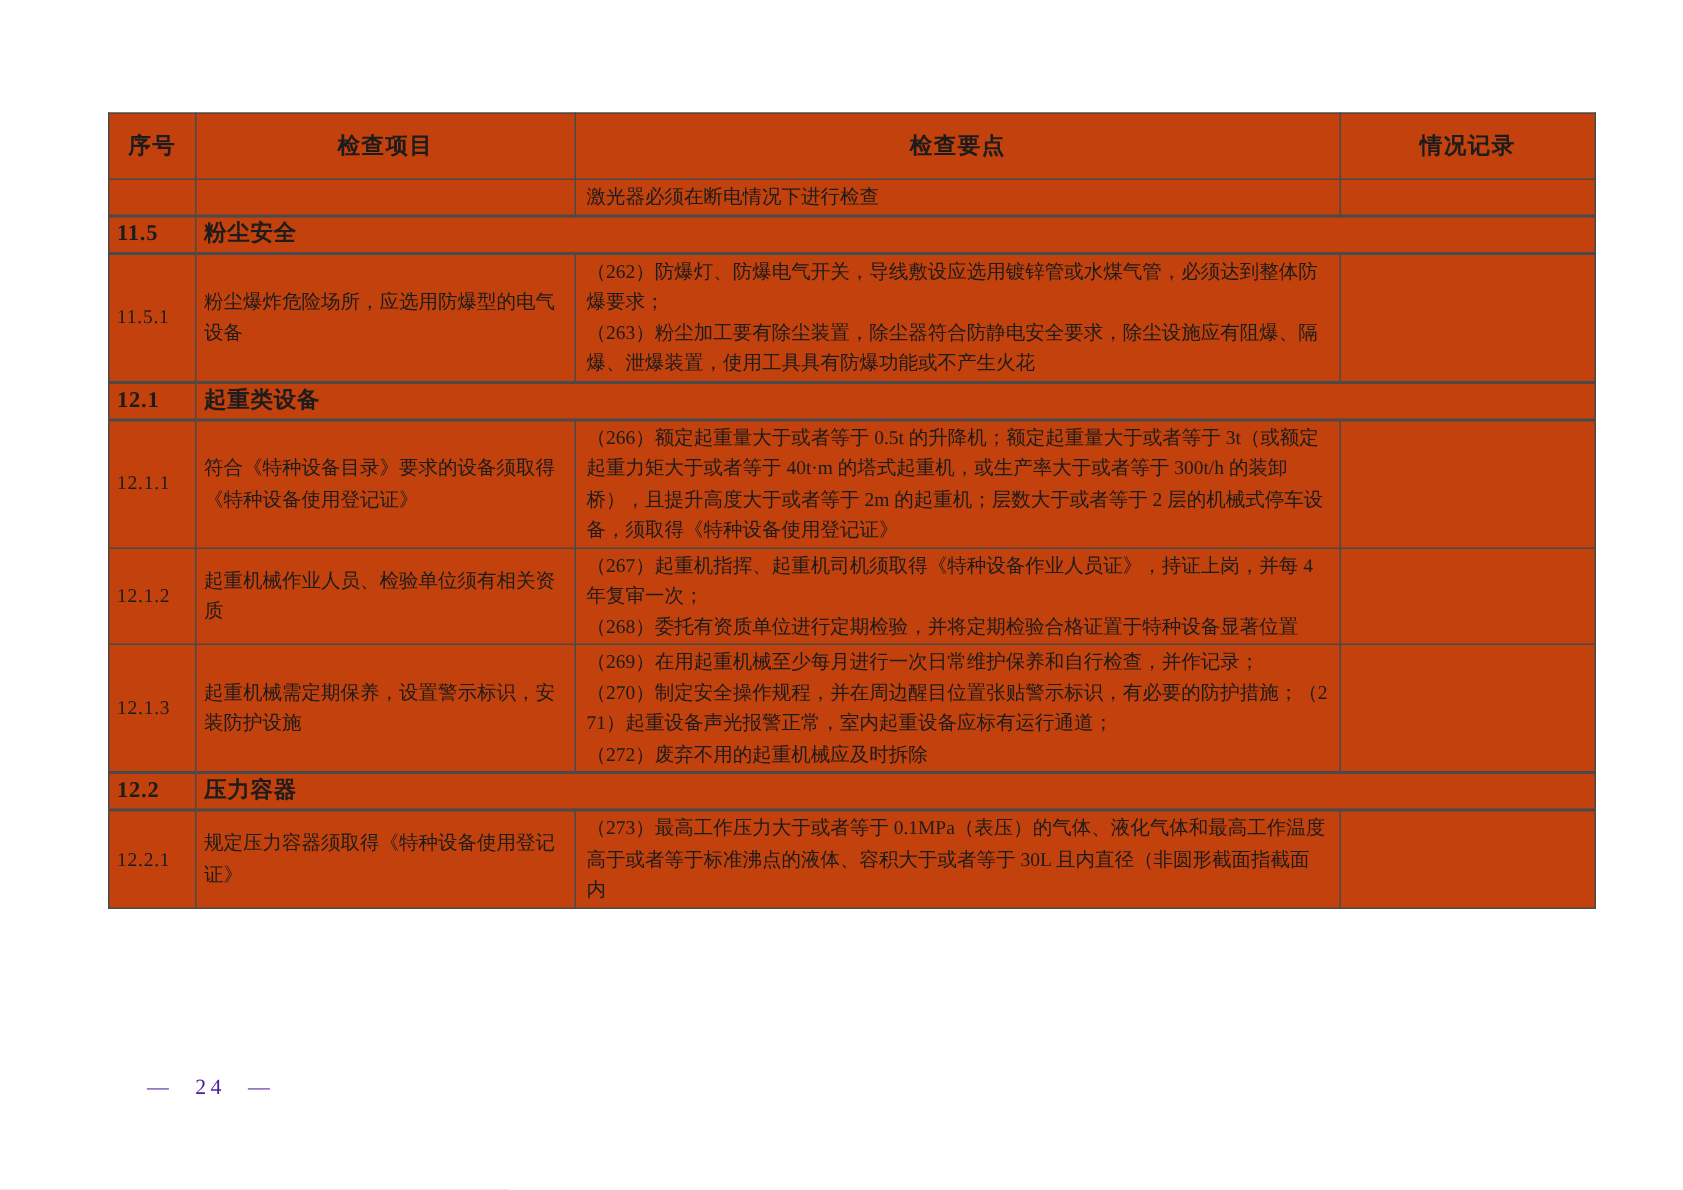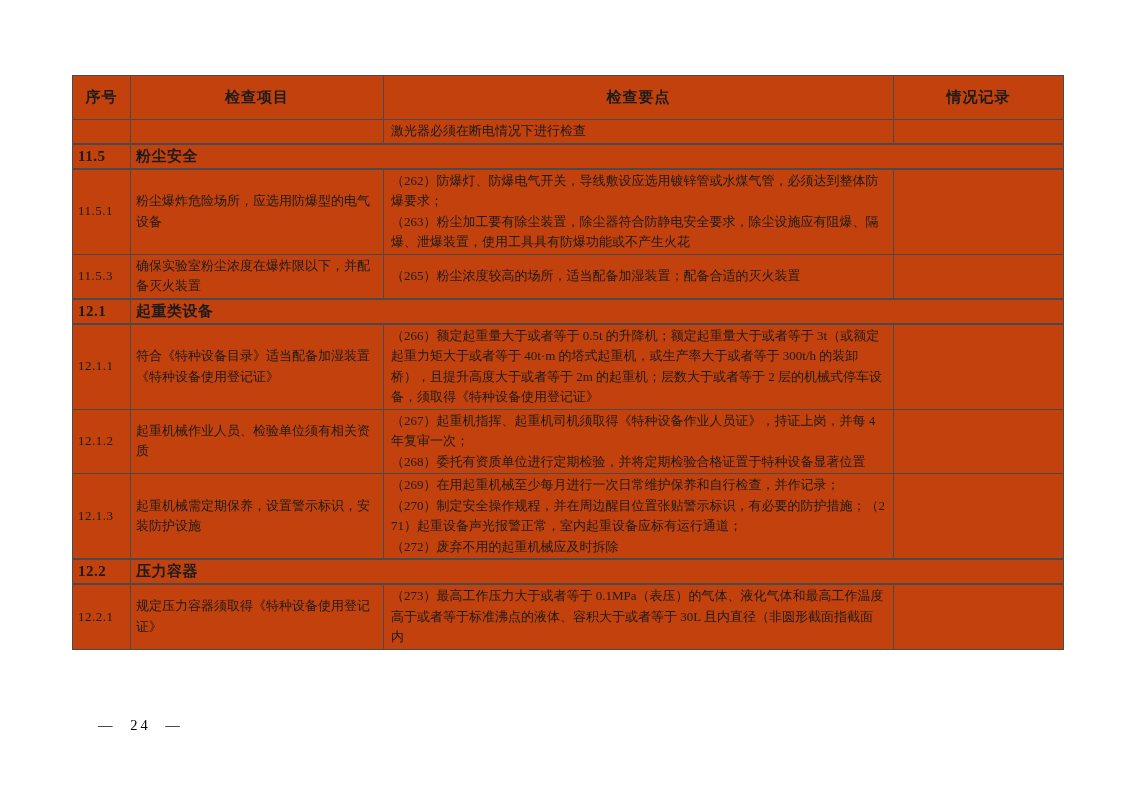--- a/index.html
+++ b/index.html
@@ -37,21 +37,21 @@
     font-weight:bold;font-size:15px;height:21px;
     border-top-width:2px;border-bottom-width:2px;
   }
   tr.section td.sec-title{padding-left:5px;letter-spacing:0.5px;}
 
   .pt{margin:0;}
 
   .page-number{
     position:absolute;left:98px;top:717px;width:120px;
     font-size:14.5px;letter-spacing:3px;word-spacing:8px;
-    color:#000000;white-space:nowrap;
+    color:#4c1d95;white-space:nowrap;
   }
 </style>
 </head>
 <body>
 
 <div class="page">
   <table class="doc">
     <colgroup>
       <col style="width:58px">
       <col style="width:253px">
@@ -81,35 +81,27 @@
         </tr>
         <tr>
           <td class="c-no">11.5.1</td>
           <td class="c-item">粉尘爆炸危险场所，应选用防爆型的电气设备</td>
           <td class="c-points">
             <div class="pt">（262）防爆灯、防爆电气开关，导线敷设应选用镀锌管或水煤气管，必须达到整体防爆要求；</div>
             <div class="pt">（263）粉尘加工要有除尘装置，除尘器符合防静电安全要求，除尘设施应有阻爆、隔爆、泄爆装置，使用工具具有防爆功能或不产生火花</div>
           </td>
           <td class="c-record"></td>
         </tr>
-        <tr>
-          <td class="c-no">11.5.3</td>
-          <td class="c-item">确保实验室粉尘浓度在爆炸限以下，并配备灭火装置</td>
-          <td class="c-points">
-            <div class="pt">（265）粉尘浓度较高的场所，适当配备加湿装置；配备合适的灭火装置</div>
-          </td>
-          <td class="c-record"></td>
-        </tr>
         <tr class="section">
           <td class="c-no">12.1</td>
           <td class="sec-title" colspan="3">起重类设备</td>
         </tr>
         <tr>
           <td class="c-no">12.1.1</td>
-          <td class="c-item">符合《特种设备目录》适当配备加湿装置《特种设备使用登记证》</td>
+          <td class="c-item">符合《特种设备目录》要求的设备须取得《特种设备使用登记证》</td>
           <td class="c-points">
             <div class="pt">（266）额定起重量大于或者等于 0.5t 的升降机；额定起重量大于或者等于 3t（或额定起重力矩大于或者等于 40t·m 的塔式起重机，或生产率大于或者等于 300t/h 的装卸桥），且提升高度大于或者等于 2m 的起重机；层数大于或者等于 2 层的机械式停车设备，须取得《特种设备使用登记证》</div>
           </td>
           <td class="c-record"></td>
         </tr>
         <tr>
           <td class="c-no">12.1.2</td>
           <td class="c-item">起重机械作业人员、检验单位须有相关资质</td>
           <td class="c-points">
             <div class="pt">（267）起重机指挥、起重机司机须取得《特种设备作业人员证》，持证上岗，并每 4 年复审一次；</div>

